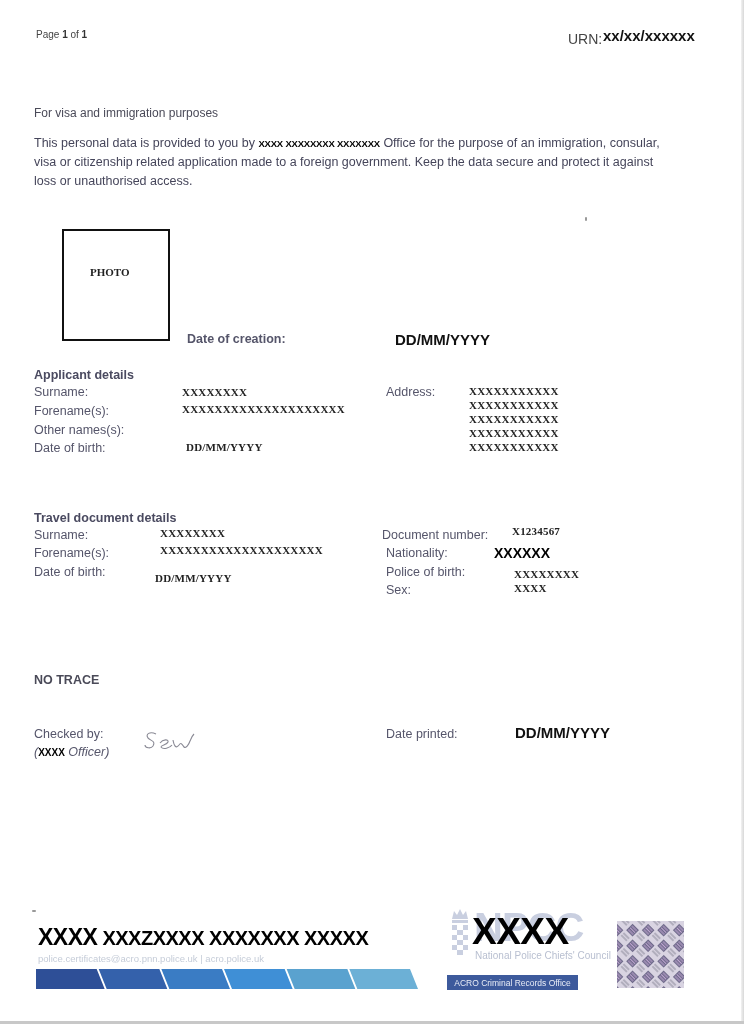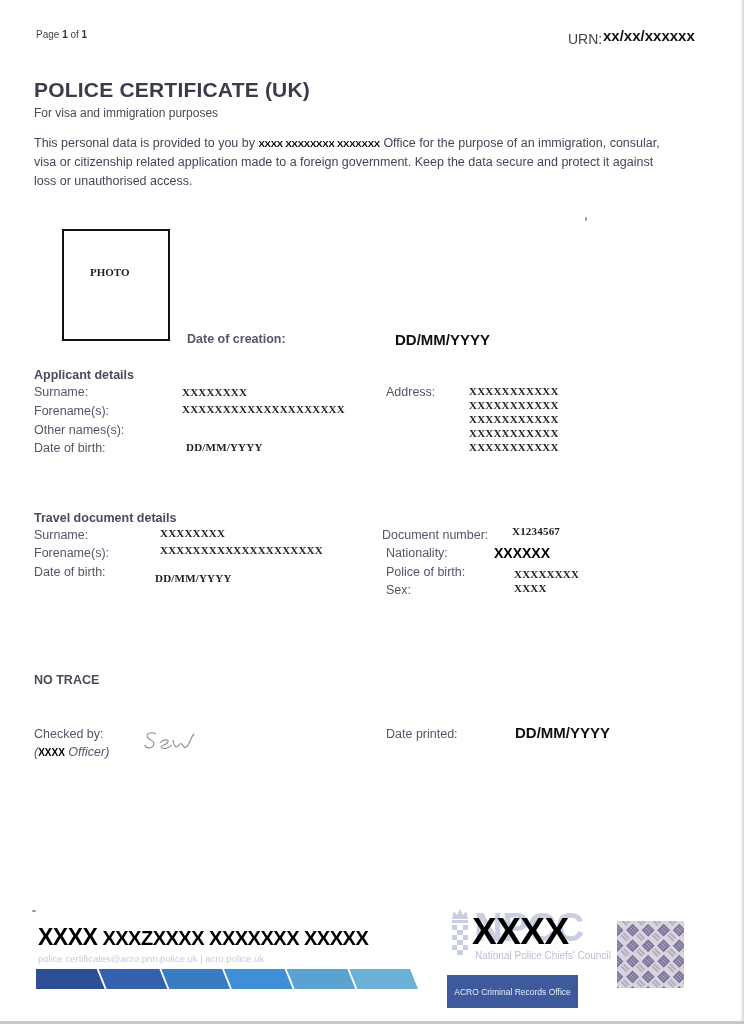--- a/index.html
+++ b/index.html
@@ -84,21 +84,21 @@
     #footer-contact { left: 38px; top: 953px; font-size: 9.5px; color: #c5ccd8; }
 
     #color-bar { left: 36px; top: 969px; width: 384px; height: 20px; }
     #npcc-crest { left: 449px; top: 907px; width: 22px; height: 52px; }
     #npcc-letters {
       left: 474px; top: 905px; font-size: 40px; font-weight: bold; color: #c9cfe0; letter-spacing: -1px;
     }
     #npcc-redact { left: 472px; top: 911px; font-size: 37px; font-weight: bold; color: #000; letter-spacing: -0.5px; }
     #npcc-caption { left: 475px; top: 950px; font-size: 10px; color: #b8bfd0; }
     #acro-badge {
-      left: 447px; top: 975px; width: 131px; height: 33px;
+      left: 447px; top: 975px; width: 131px; height: 15px;
       background: #3d5a9c; color: #e8ecf6; font-size: 8.5px;
       display: flex; align-items: center; justify-content: center; text-align: right;
     }
     #hologram { left: 617px; top: 921px; width: 67px; height: 67px; }
 
     .speck { position: absolute; background: #999; border-radius: 1px; }
   </style>
 </head>
 <body>
 
@@ -106,21 +106,20 @@
 
   <div class="abs small" id="page-indicator">
     <span>Page</span>
     <b>1</b>
     <span>of</span>
     <b>1</b>
   </div>
   <div class="abs" id="urn-label">URN:</div>
   <div class="abs" id="urn-value">xx/xx/xxxxxx</div>
 
-  <div class="abs" id="title">POLICE CERTIFICATE (UK)</div>
   <div class="abs" id="subtitle">For visa and immigration purposes</div>
   <div class="abs" id="intro"><span>This personal data is provided to you by </span><span class="redact">XXXX XXXXXXXX XXXXXXX</span><span> Office for the purpose of an immigration, consular, visa or citizenship related application made to a foreign government. Keep the data secure and protect it against loss or unauthorised access.</span></div>
 
   <div class="abs" id="photo-box"></div>
   <div class="abs" id="photo-label">PHOTO</div>
 
   <div class="abs" id="creation-label">Date of creation:</div>
   <div class="abs value-bold" id="creation-value">DD/MM/YYYY</div>
 
   <div class="abs section-title" id="applicant-title">Applicant details</div>

